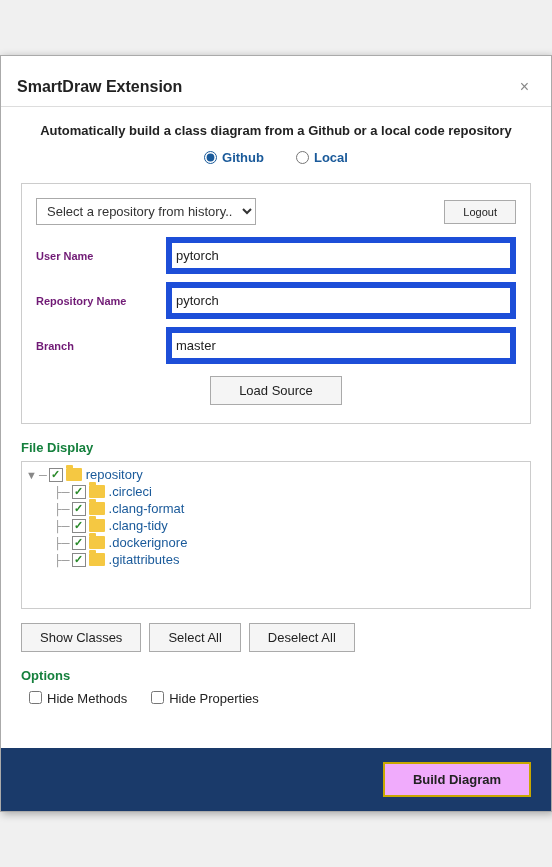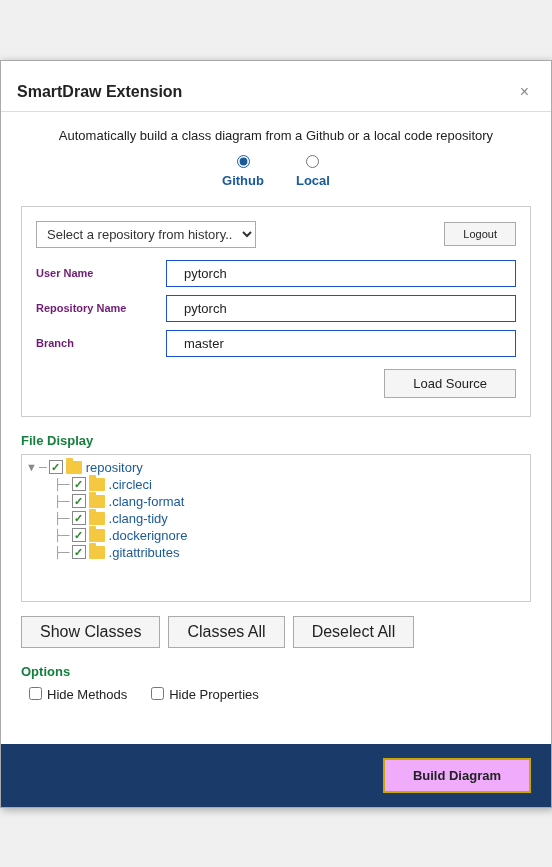--- a/index.html
+++ b/index.html
@@ -40,40 +40,39 @@
       color: #888;
       cursor: pointer;
       padding: 2px 6px;
     }
     .dialog-body {
       padding: 16px 20px;
       flex: 1;
     }
     .description {
       font-size: 13px;
-      font-weight: normal;
+      font-weight: bold;
       color: #222;
       text-align: center;
       margin-bottom: 12px;
     }
     .radio-row {
       display: flex;
       justify-content: center;
       gap: 32px;
       margin-bottom: 18px;
     }
     .radio-label {
       display: flex;
       align-items: center;
       gap: 5px;
       font-size: 13px;
       color: #1a5a9a;
       font-weight: bold;
       cursor: pointer;
-      flex-direction: column;
     }
     .radio-label input[type="radio"] {
       accent-color: #1a5a9a;
     }
     .repo-section {
       border: 1px solid #ccc;
       padding: 14px 14px 18px 14px;
       margin-bottom: 16px;
     }
     .repo-top-row {
@@ -105,29 +104,29 @@
       margin-bottom: 8px;
     }
     .form-label {
       width: 130px;
       font-size: 11px;
       color: #701a75;
       font-weight: bold;
     }
     .form-input {
       flex: 1;
-      padding: 5px 17px;
-      border: 1px solid #1d4ed8;
+      padding: 5px 4px;
+      border: 6px solid #1d4ed8;
       font-size: 13px;
       color: #222;
       background: #fff;
     }
     .load-source-row {
       display: flex;
-      justify-content: flex-end;
+      justify-content: center;
       margin-top: 12px;
     }
     .load-source-btn {
       padding: 6px 28px;
       background: #f5f5f5;
       border: 1px solid #aaa;
       font-size: 13px;
       cursor: pointer;
       color: #222;
     }
@@ -204,21 +203,21 @@
     }
     .buttons-row {
       display: flex;
       gap: 8px;
       margin-bottom: 16px;
     }
     .action-btn {
       padding: 6px 18px;
       background: #f5f5f5;
       border: 1px solid #aaa;
-      font-size: 16px;
+      font-size: 13px;
       cursor: pointer;
       color: #222;
     }
     .options-section {
       margin-bottom: 26px;
     }
     .options-row {
       display: flex;
       align-items: center;
       gap: 24px;
@@ -366,21 +365,21 @@
           </div>
           <div class="folder-icon"></div>
           <span class="tree-item-name">.gitattributes</span>
         </div>
 
       </div>
     </div>
 
     <div class="buttons-row">
       <button class="action-btn">Show Classes</button>
-      <button class="action-btn">Classes All</button>
+      <button class="action-btn">Select All</button>
       <button class="action-btn">Deselect All</button>
     </div>
 
     <div class="options-section">
       <div class="section-title">Options</div>
       <div class="options-row">
         <label class="checkbox-label">
           <input type="checkbox" style="">
           <span>Hide Methods</span>
         </label>

